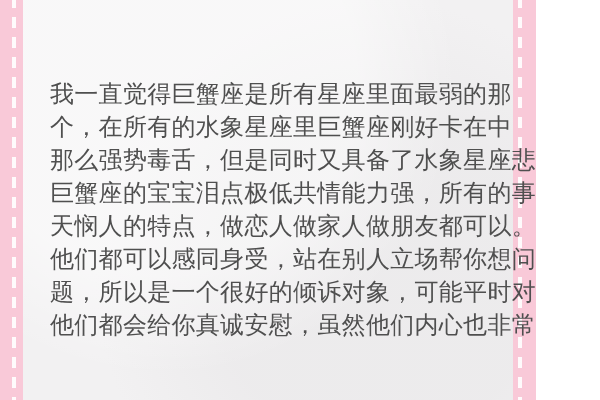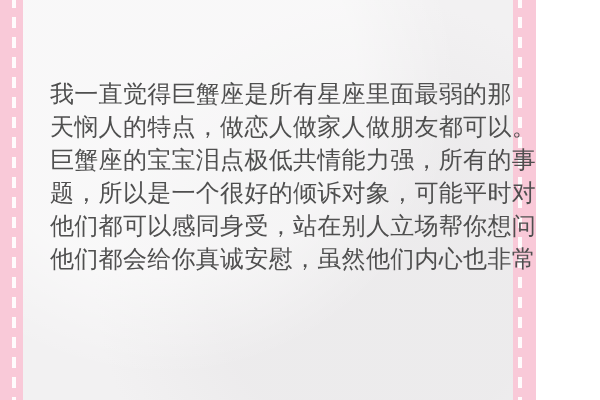--- a/index.html
+++ b/index.html
@@ -74,20 +74,22 @@
   <div class="strip strip-left">
     <div class="dash-line"></div>
   </div>
 
   <div class="strip strip-right">
     <div class="dash-line"></div>
   </div>
 
   <div class="text-block">
     <div class="text-line">我一直觉得巨蟹座是所有星座里面最弱的那</div>
+    <div class="text-line">个，在所有的水象星座里巨蟹座刚好卡在中</div>
+    <div class="text-line">那么强势毒舌，但是同时又具备了水象星座悲</div>
+    <div class="text-line">巨蟹座的宝宝泪点极低共情能力强，所有的事</div>
     <div class="text-line">天悯人的特点，做恋人做家人做朋友都可以。</div>
-    <div class="text-line">巨蟹座的宝宝泪点极低共情能力强，所有的事</div>
+    <div class="text-line">他们都可以感同身受，站在别人立场帮你想问</div>
     <div class="text-line">题，所以是一个很好的倾诉对象，可能平时对</div>
-    <div class="text-line">他们都可以感同身受，站在别人立场帮你想问</div>
     <div class="text-line">他们都会给你真诚安慰，虽然他们内心也非常</div>
   </div>
 
 </div>
 
 </body></html>

